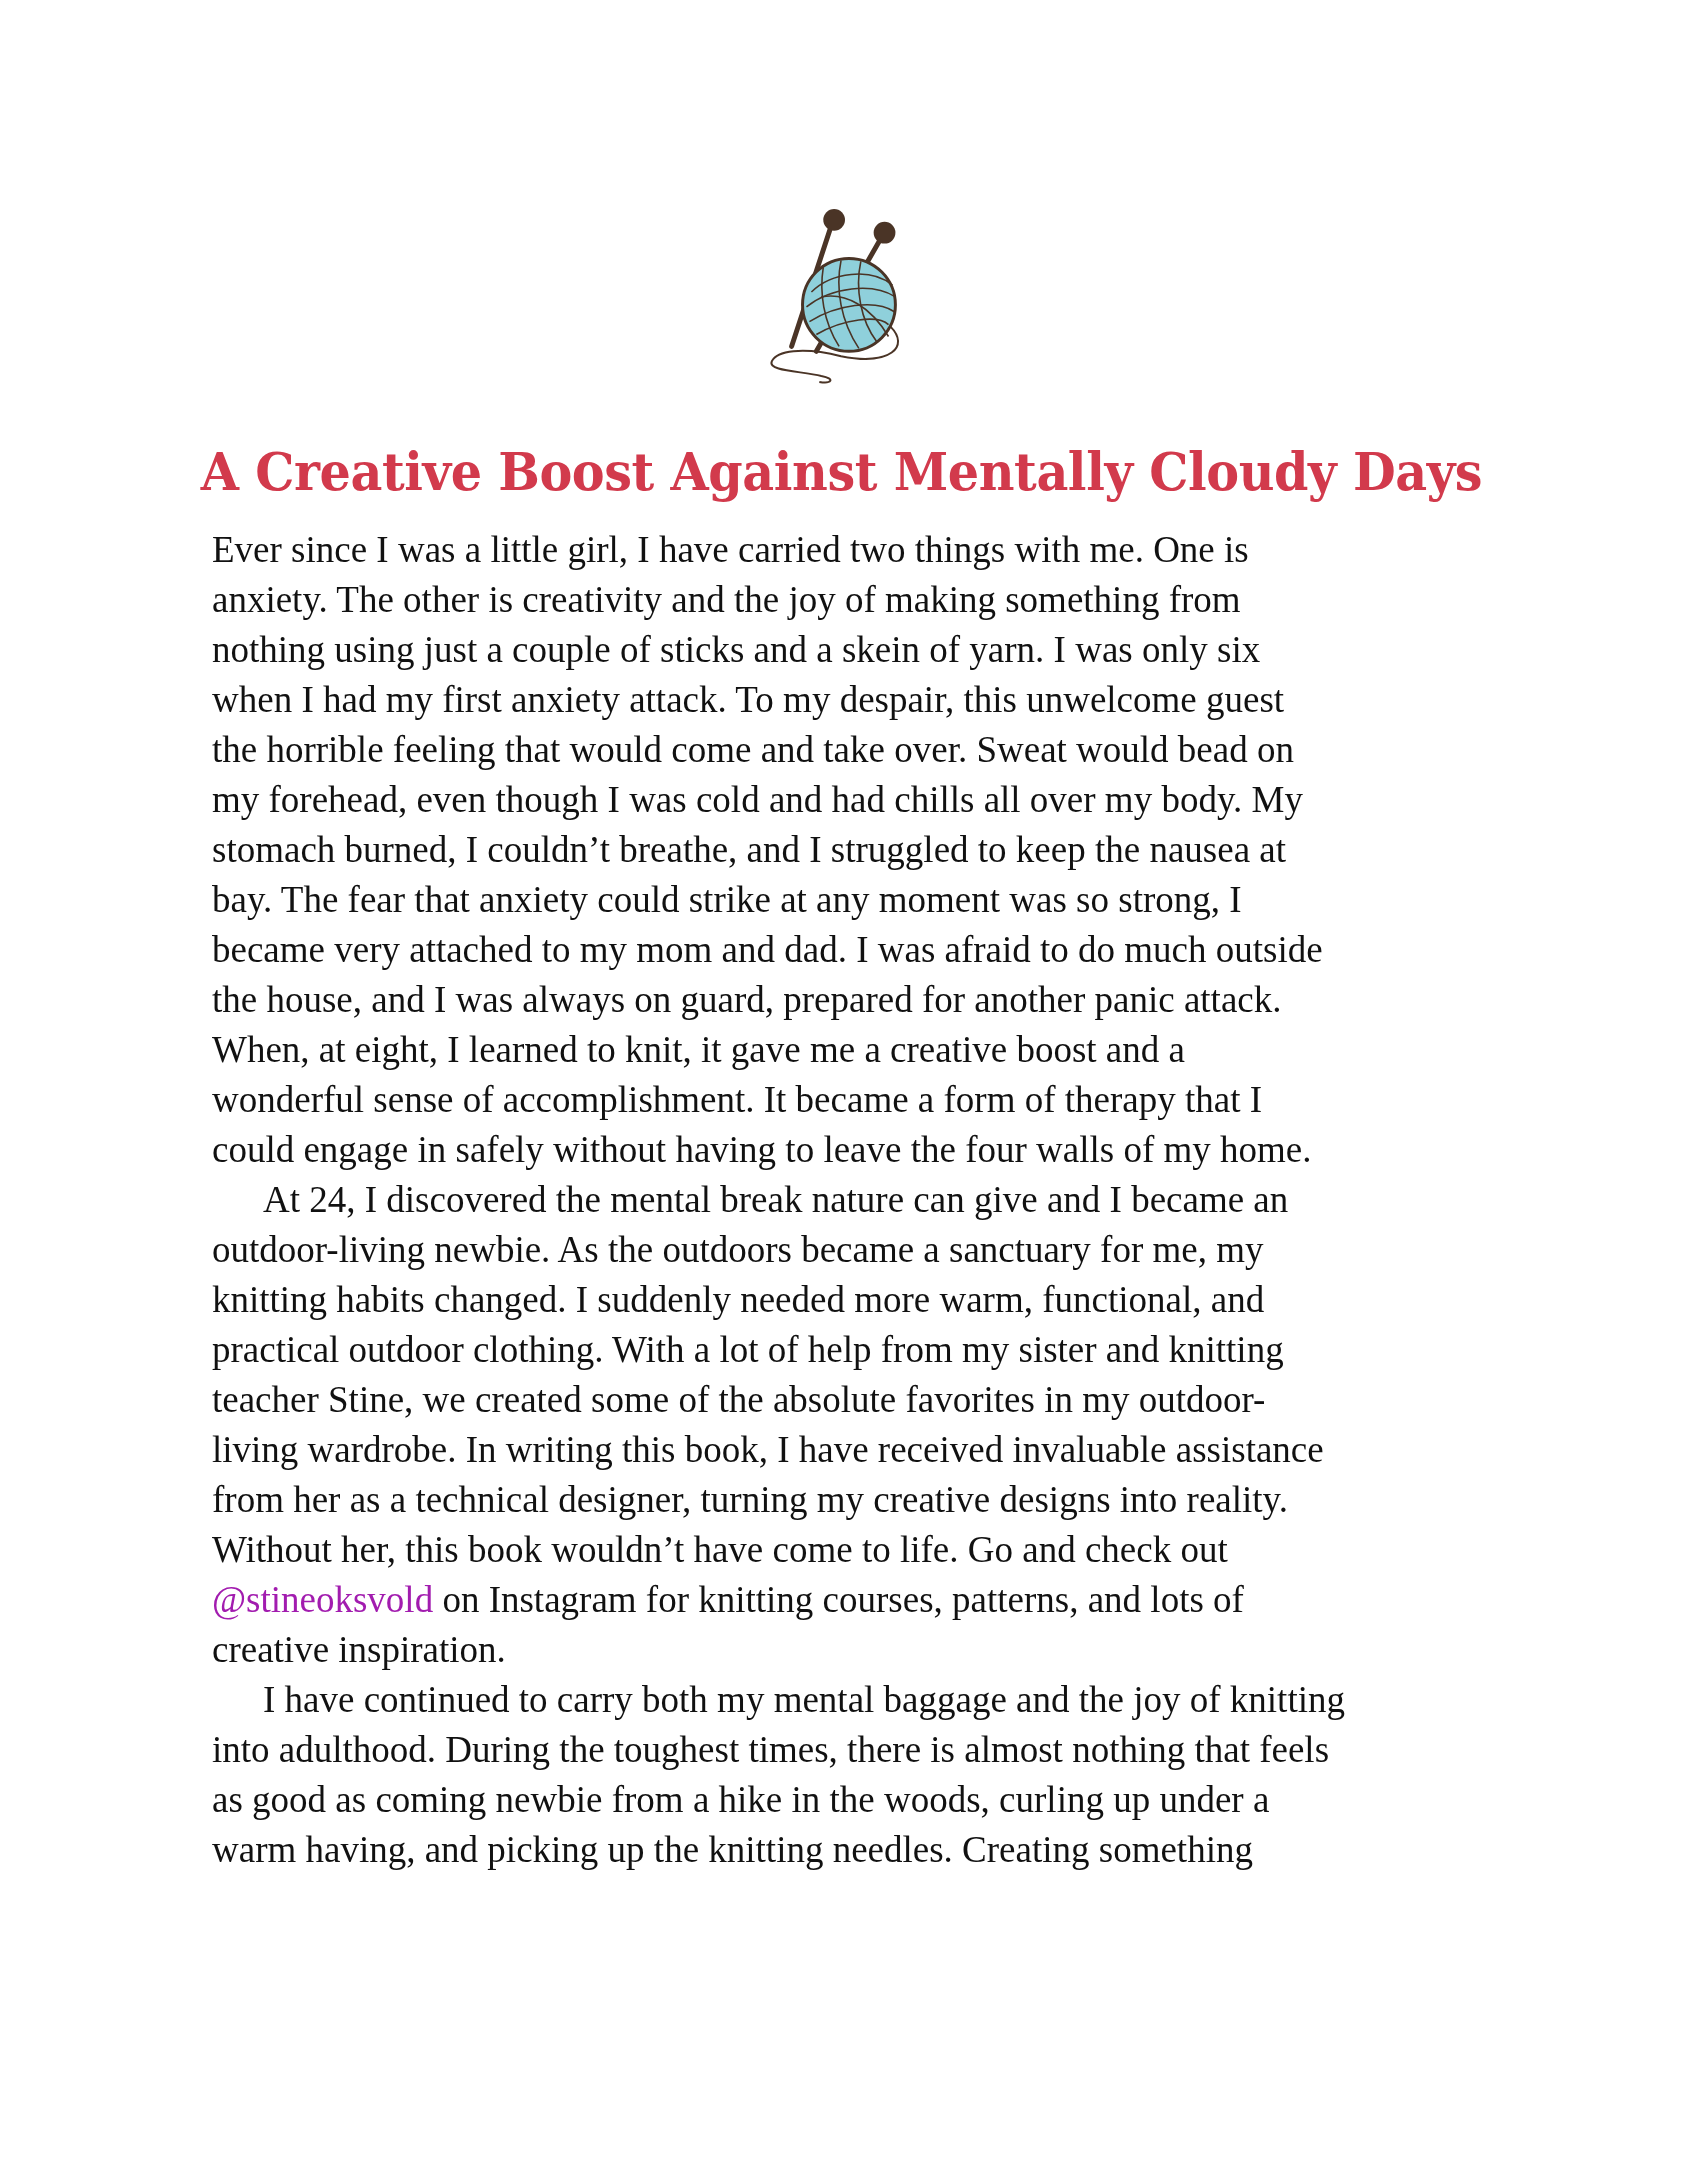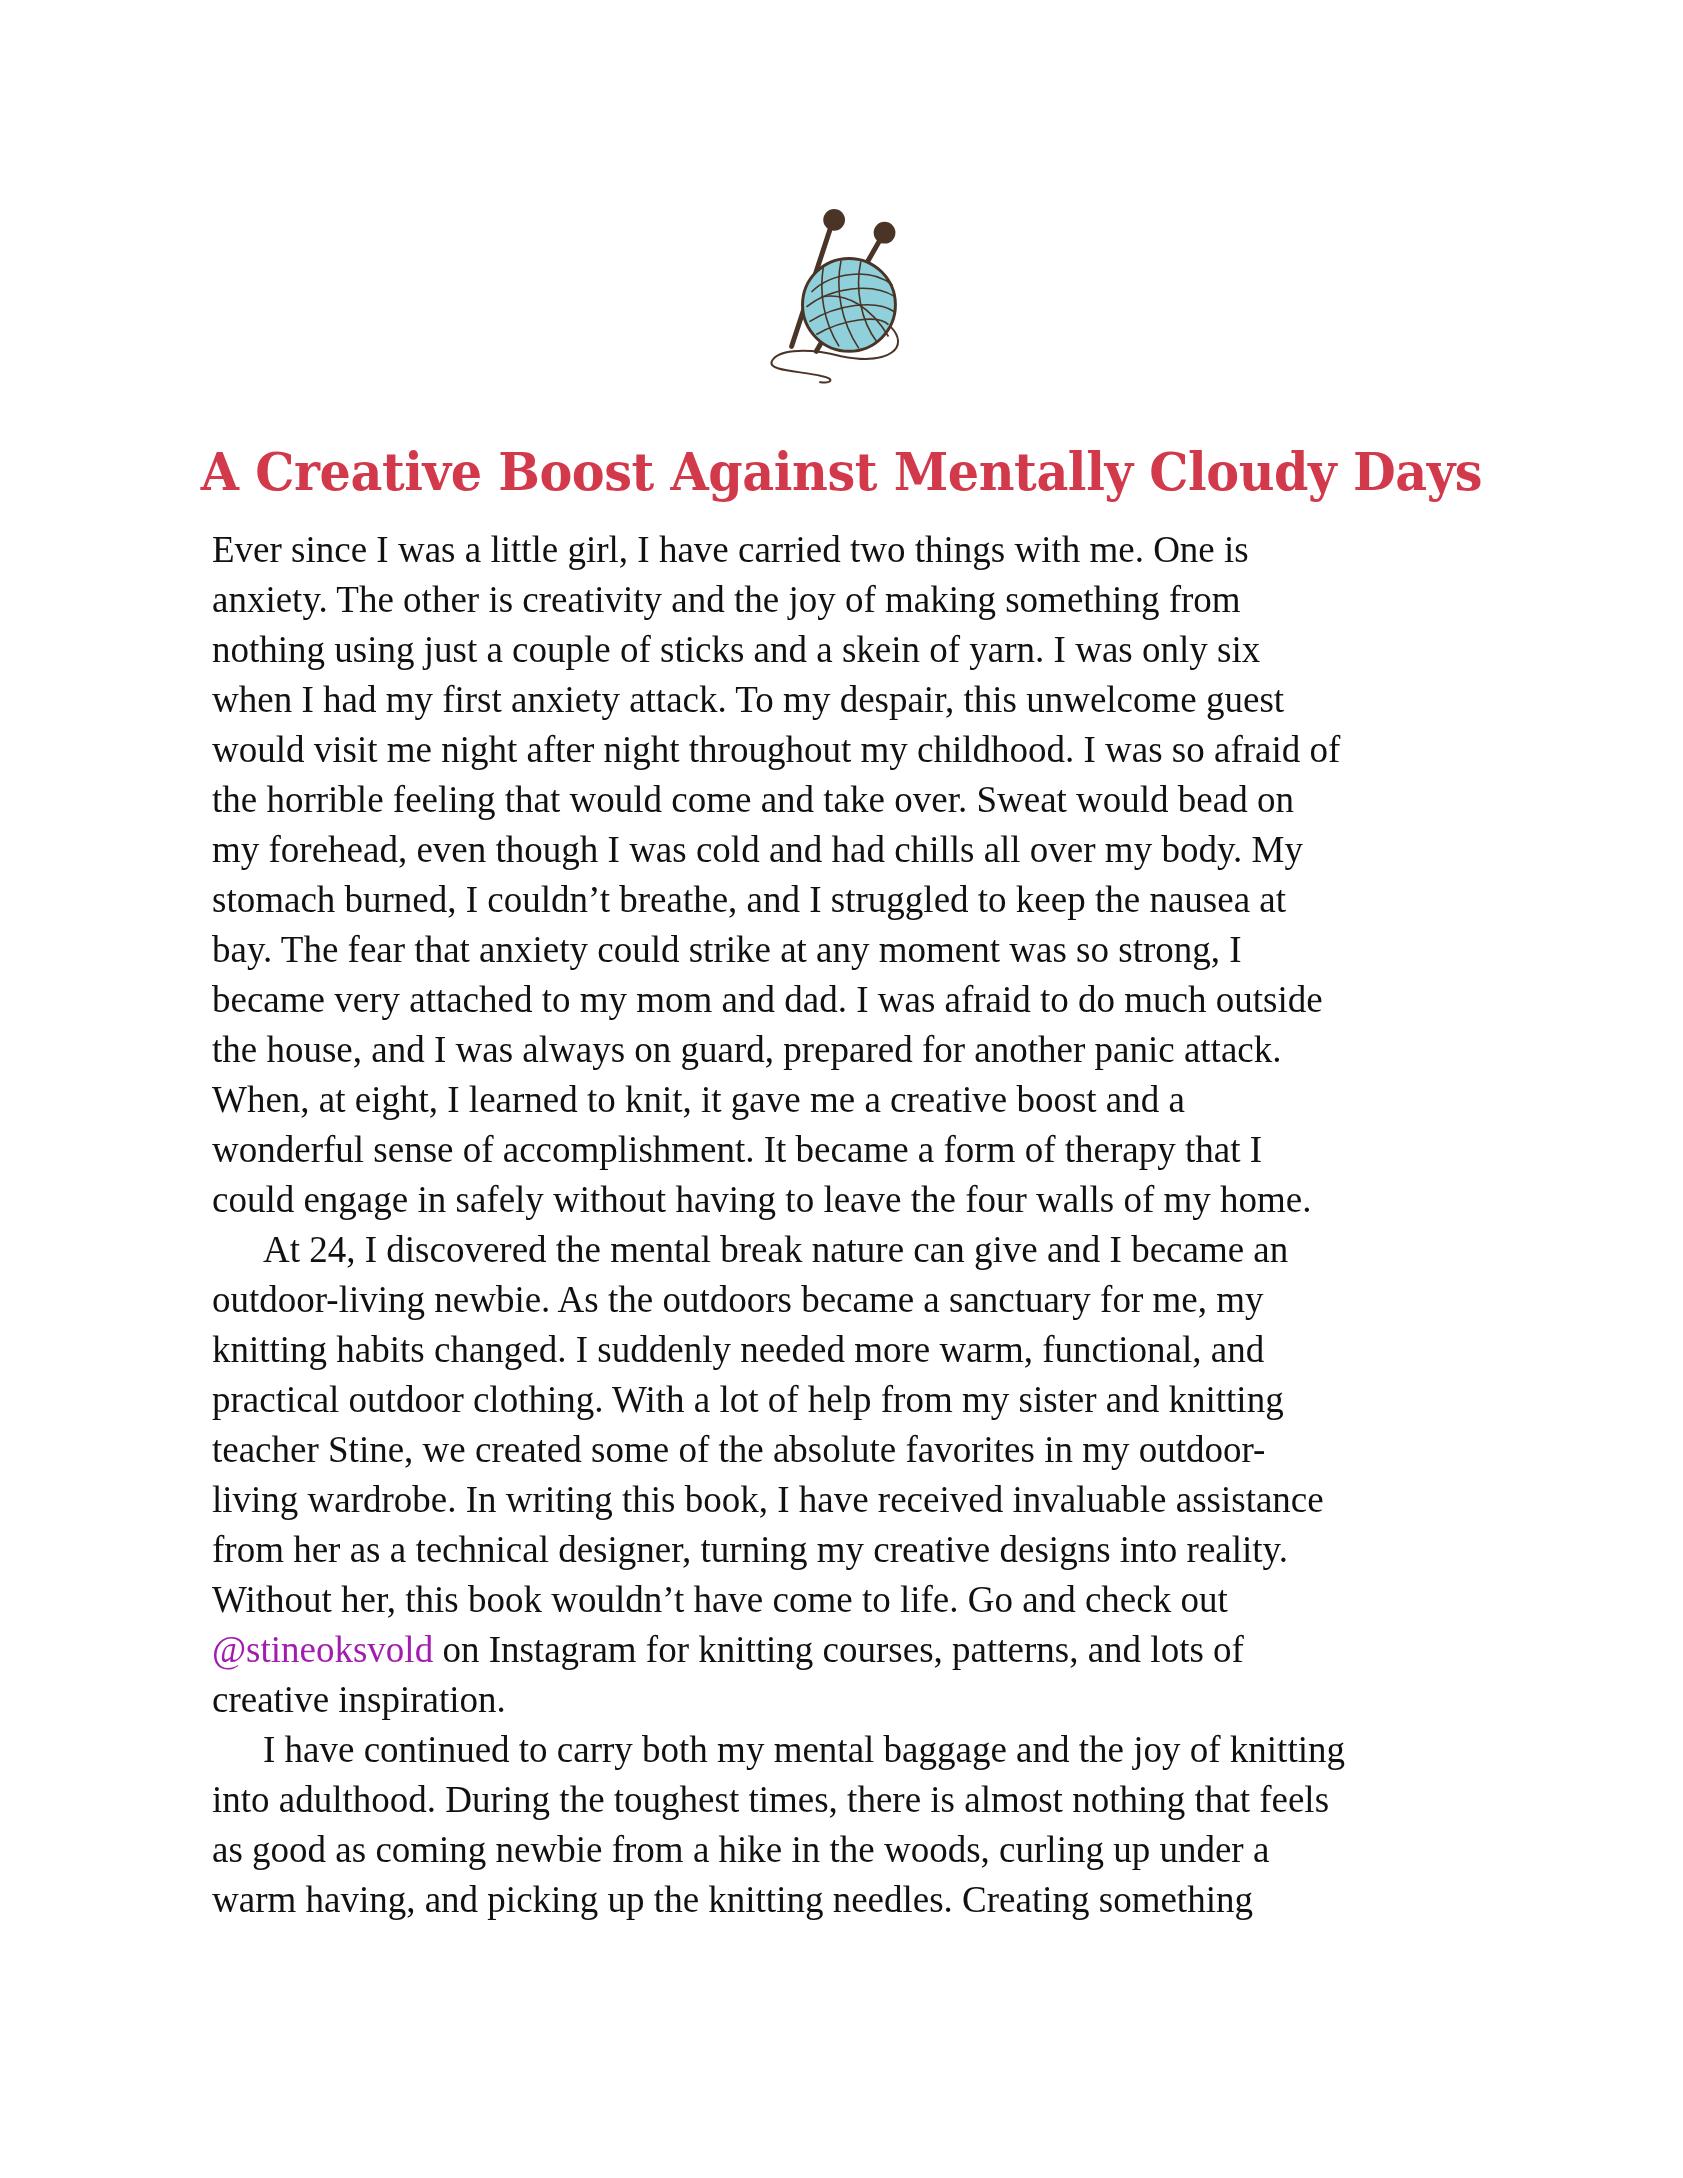--- a/index.html
+++ b/index.html
@@ -53,21 +53,20 @@
   </svg>
 
   <h1 class="title">A Creative Boost Against Mentally Cloudy Days</h1>
 
   <div class="body-text">
     <div>
       <span class="line">Ever since I was a little girl, I have carried two things with me. One is</span>
       <span class="line">anxiety. The other is creativity and the joy of making something from</span>
       <span class="line">nothing using just a couple of sticks and a skein of yarn. I was only six</span>
       <span class="line">when I had my first anxiety attack. To my despair, this unwelcome guest</span>
-      <span class="line">would visit me night after night throughout my childhood. I was so afraid of</span>
       <span class="line">the horrible feeling that would come and take over. Sweat would bead on</span>
       <span class="line">my forehead, even though I was cold and had chills all over my body. My</span>
       <span class="line">stomach burned, I couldn’t breathe, and I struggled to keep the nausea at</span>
       <span class="line">bay. The fear that anxiety could strike at any moment was so strong, I</span>
       <span class="line">became very attached to my mom and dad. I was afraid to do much outside</span>
       <span class="line">the house, and I was always on guard, prepared for another panic attack.</span>
       <span class="line">When, at eight, I learned to knit, it gave me a creative boost and a</span>
       <span class="line">wonderful sense of accomplishment. It became a form of therapy that I</span>
       <span class="line">could engage in safely without having to leave the four walls of my home.</span>
     </div>

